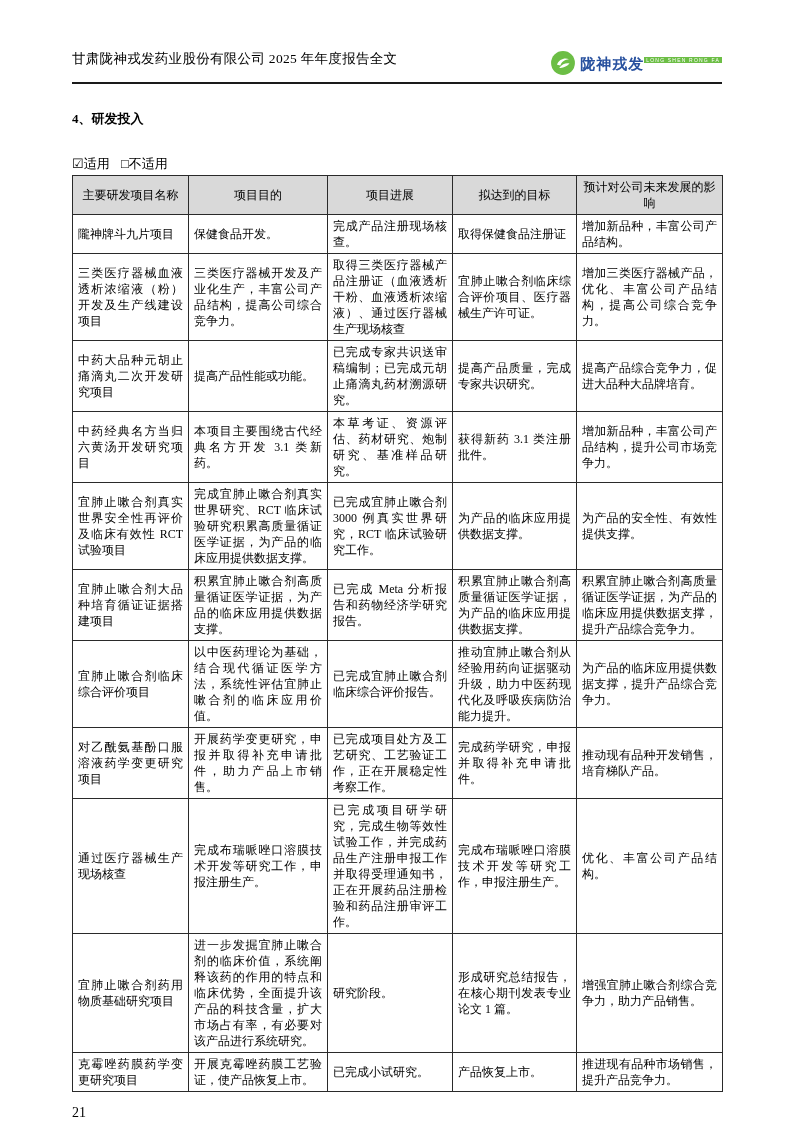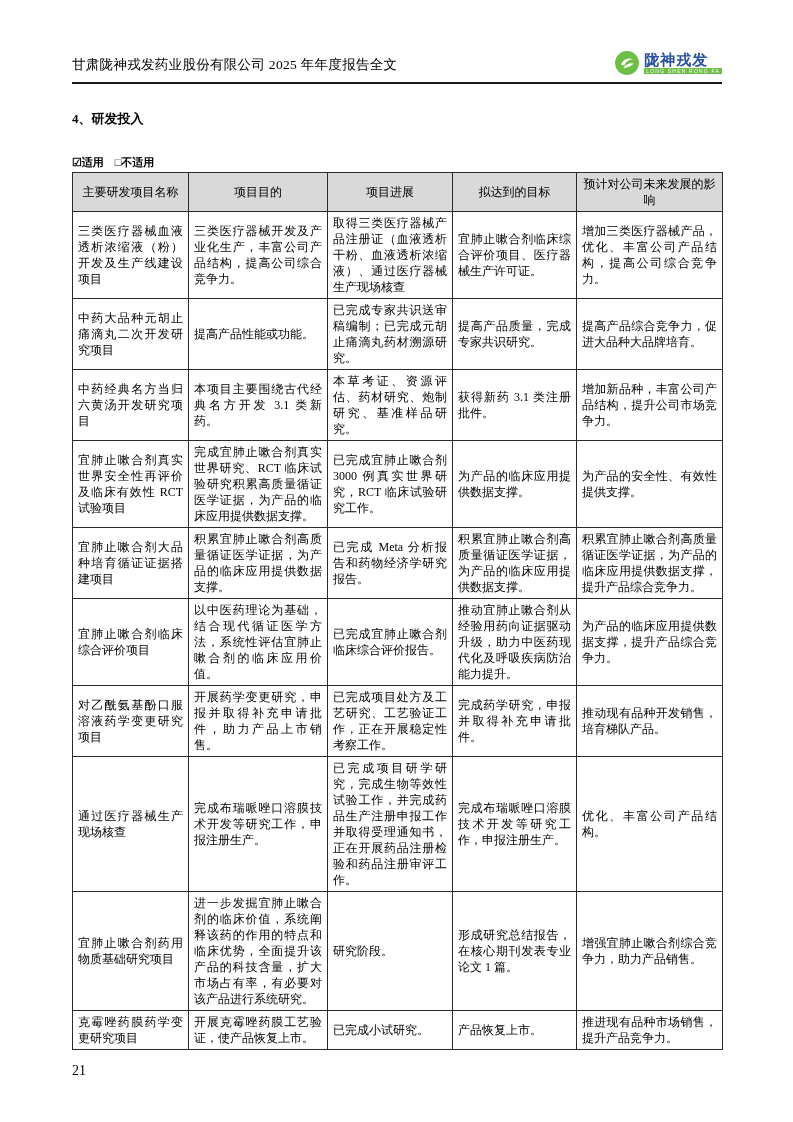--- a/index.html
+++ b/index.html
@@ -10,36 +10,36 @@
     background: #ffffff;
     font-family: "Liberation Serif", "DejaVu Serif", serif;
     color: #000000;
     overflow: hidden;
     box-sizing: border-box;
     padding: 50px 71px 0 72px;
   }
   .doc-header {
     display: flex;
     justify-content: space-between;
-    align-items: flex-end;
+    align-items: flex-start;
   }
   .doc-title {
     font-size: 13.5px;
     letter-spacing: 0.3px;
     padding-bottom: 4px;
     white-space: nowrap;
   }
   .logo {
     display: flex;
     align-items: center;
     gap: 4px;
     padding-bottom: 2px;
   }
   .logo-mark { width: 26px; height: 26px; flex: 0 0 auto; }
-  .logo-text { display: flex; flex-direction: column; align-items: flex-start; }
+  .logo-text { display: flex; flex-direction: row; align-items: flex-start; }
   .logo-cn {
     font-size: 15px;
     font-weight: bold;
     color: #27509e;
     line-height: 15px;
     letter-spacing: 1px;
     font-family: "Liberation Sans", sans-serif;
   }
   .logo-en {
     margin-top: 1px;
@@ -56,22 +56,21 @@
     margin-top: 4px;
     border-bottom: 2.5px solid #1a1a1a;
   }
   .section-title {
     margin: 26px 0 0 0;
     font-size: 13px;
     font-weight: bold;
   }
   .applicability {
     margin-top: 27px;
-    font-size: 11px;
-    font-weight: bold;
+    font-size: 13px;
   }
   .applicability span { margin-right: 8px; }
   table.rd-table {
     margin-top: 2px;
     border-collapse: collapse;
     table-layout: fixed;
     width: 650px;
     font-size: 12px;
     line-height: 16px;
   }
@@ -137,20 +136,27 @@
       <tr>
           <th>主要研发项目名称</th>
           <th>项目目的</th>
           <th>项目进展</th>
           <th>拟达到的目标</th>
           <th>预计对公司未来发展的影响</th>
         </tr>
     </thead>
     <tbody>
         <tr>
+          <td>隴神牌斗九片项目</td>
+          <td>保健食品开发。</td>
+          <td>完成产品注册现场核查。</td>
+          <td>取得保健食品注册证</td>
+          <td>增加新品种，丰富公司产品结构。</td>
+        </tr>
+        <tr>
           <td>三类医疗器械血液透析浓缩液（粉）开发及生产线建设项目</td>
           <td>三类医疗器械开发及产业化生产，丰富公司产品结构，提高公司综合竞争力。</td>
           <td>取得三类医疗器械产品注册证（血液透析干粉、血液透析浓缩液）、通过医疗器械生产现场核查</td>
           <td>宜肺止嗽合剂临床综合评价项目、医疗器械生产许可证。</td>
           <td>增加三类医疗器械产品，优化、丰富公司产品结构，提高公司综合竞争力。</td>
         </tr>
         <tr>
           <td>中药大品种元胡止痛滴丸二次开发研究项目</td>
           <td>提高产品性能或功能。</td>
           <td>已完成专家共识送审稿编制；已完成元胡止痛滴丸药材溯源研究。</td>

